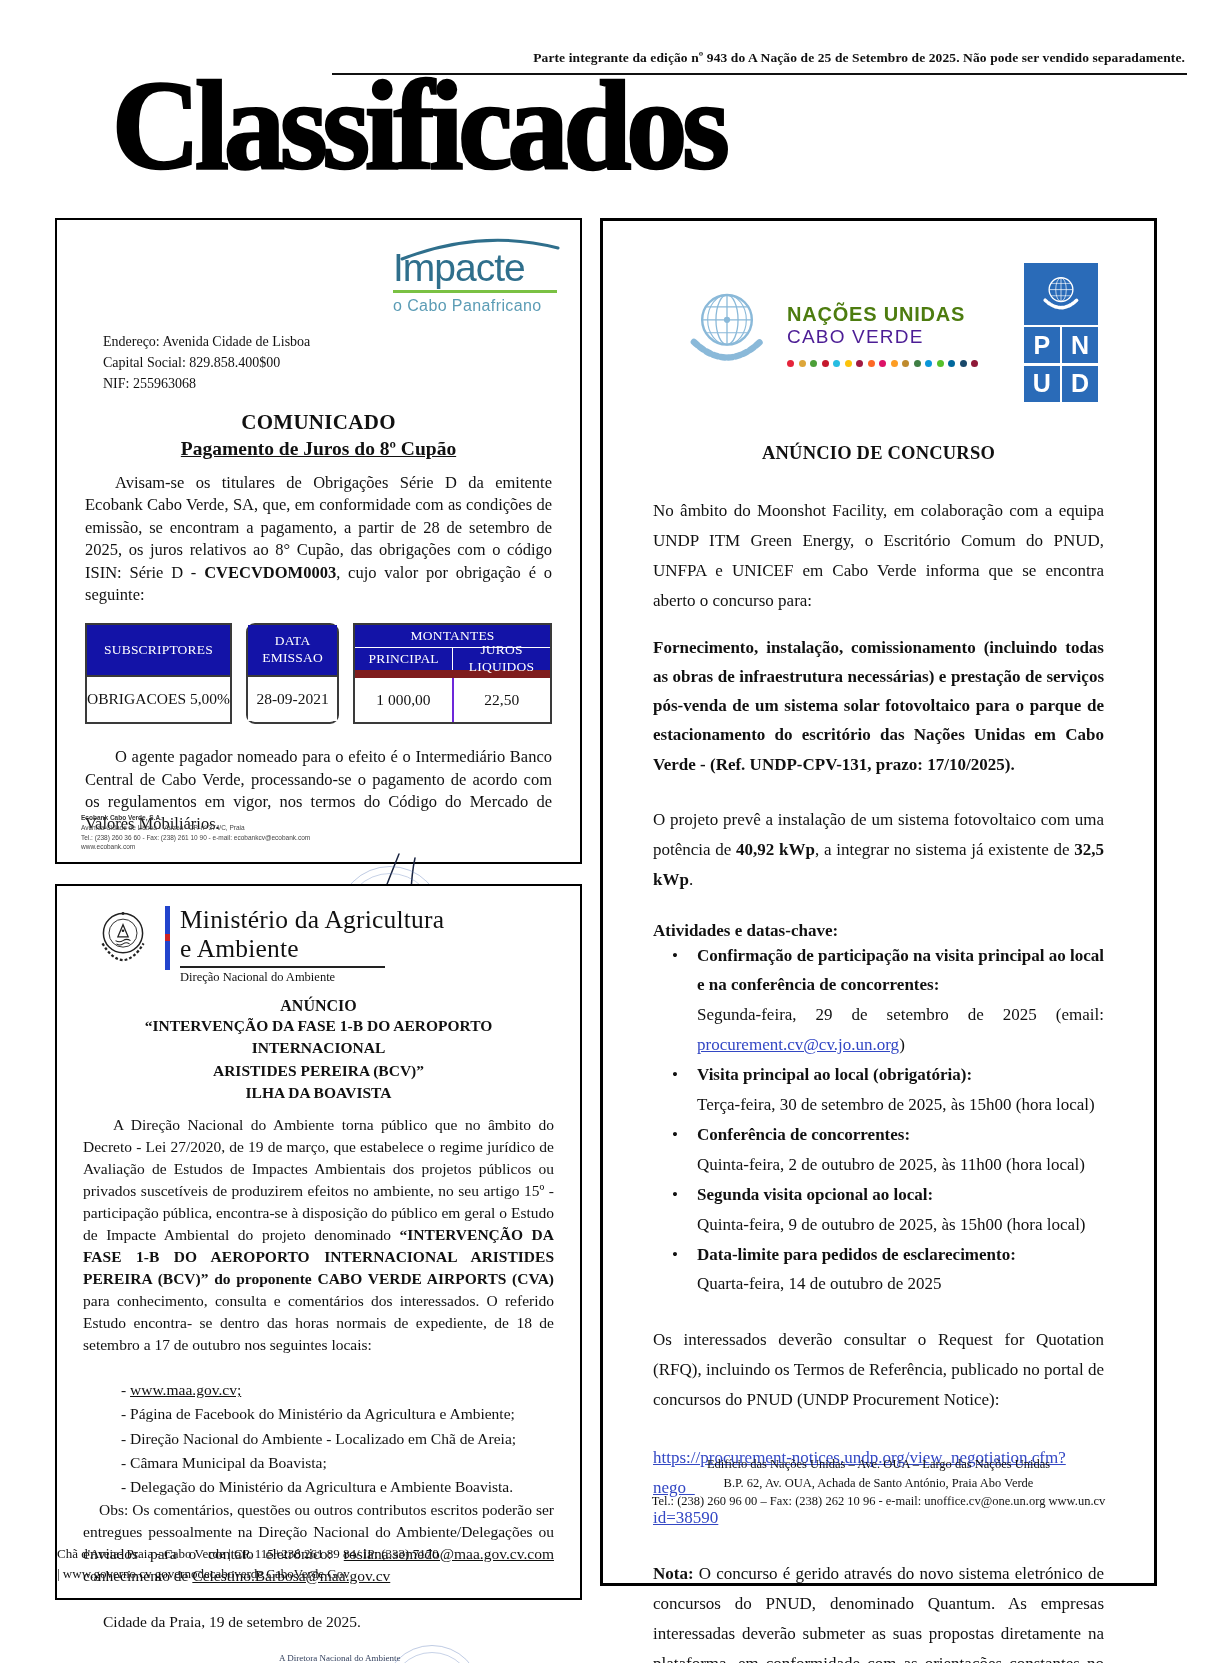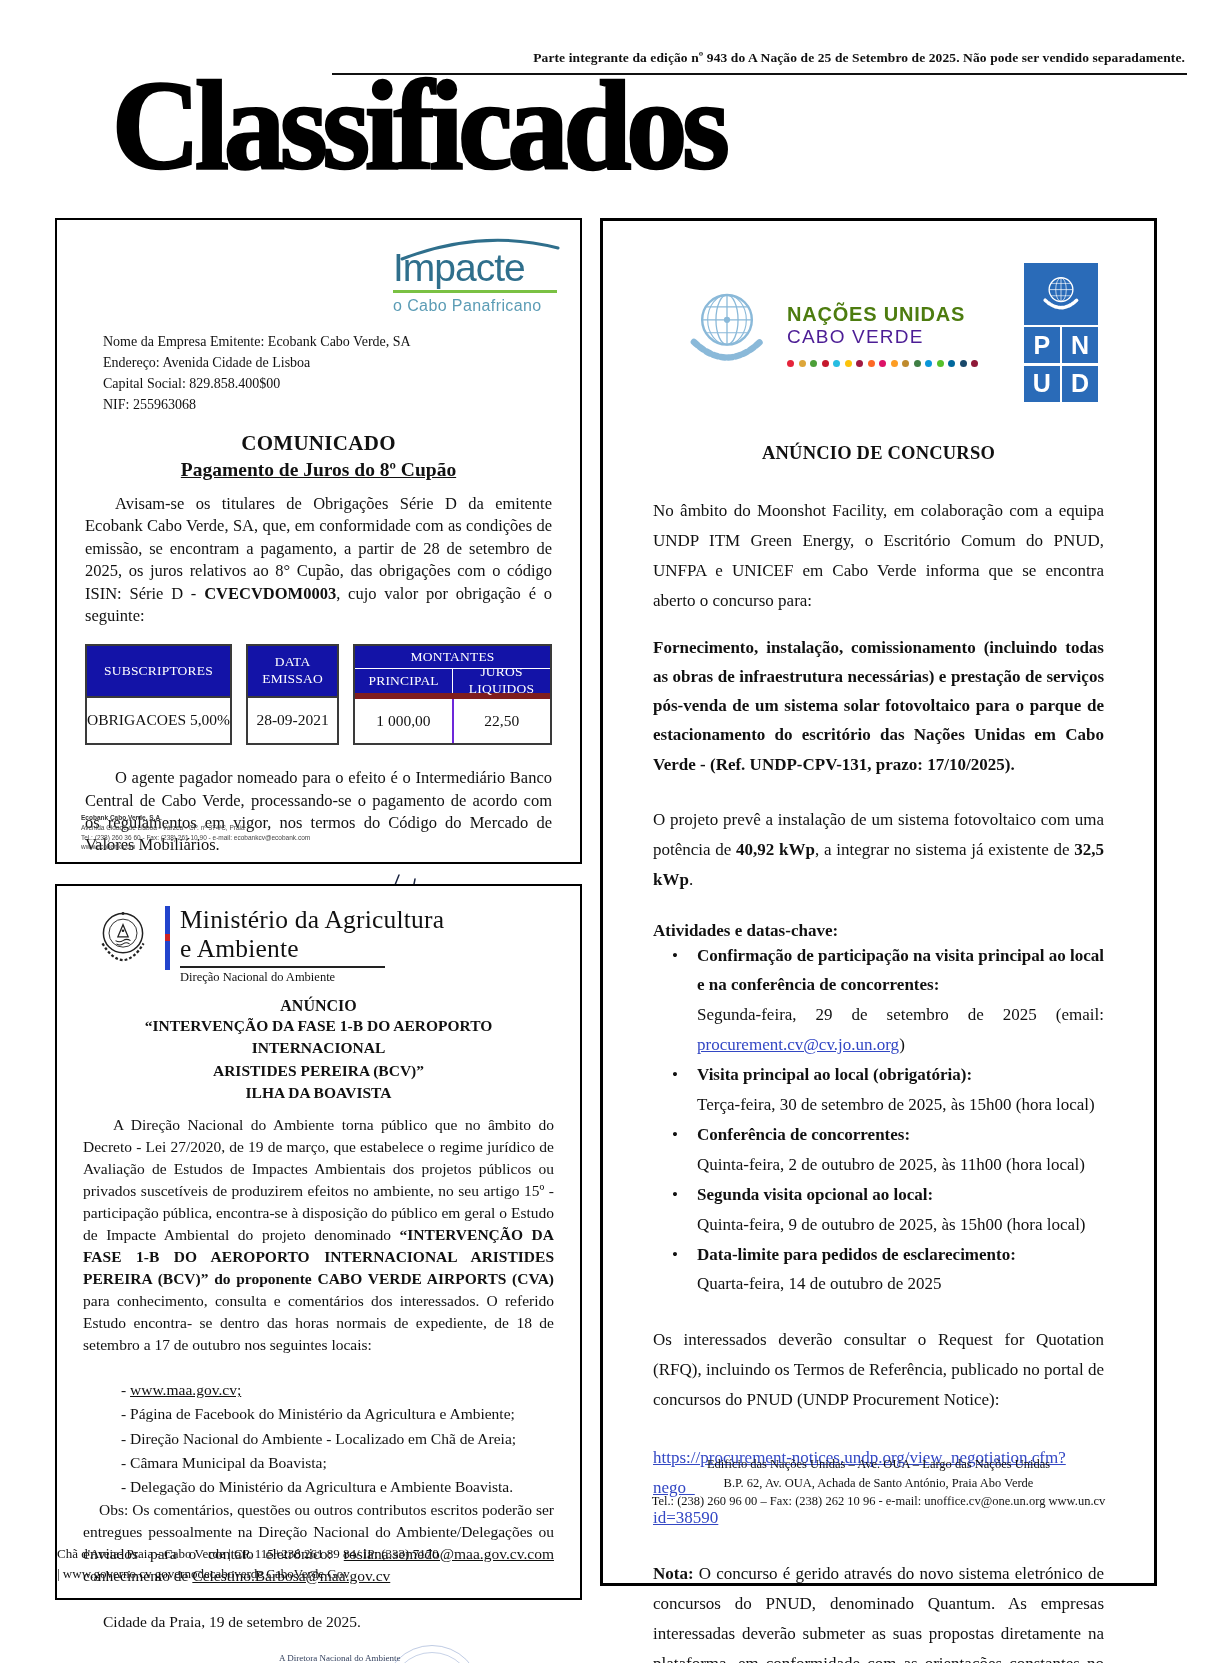--- a/index.html
+++ b/index.html
@@ -26,25 +26,25 @@
   .eco-title{text-align:center;font-size:21px;font-weight:bold;margin-top:16px;letter-spacing:.3px;}
   .eco-subtitle{text-align:center;font-size:19.5px;font-weight:bold;text-decoration:underline;margin-top:3px;}
   .para{font-size:16.5px;line-height:1.36;text-align:justify;}
   .para.indent{text-indent:30px;}
   .eco-p1{margin-top:12px;}
   .eco-tables{display:flex;gap:14px;margin-top:14px;}
   .mini-table{border:2px solid #3a3a3a;box-sizing:border-box;}
   .t-h{background:#1313a7;color:#fff;display:flex;flex-direction:column;align-items:center;justify-content:center;
        text-align:center;font-size:13.5px;line-height:1.25;letter-spacing:.2px;}
   .t-v{background:#fff;display:flex;align-items:center;justify-content:center;font-size:15.5px;}
-  .tw1{width:153px;} .tw2{width:97px;} .tw3{width:207px;}
+  .tw1{width:153px;} .tw2{width:97px;border-radius:9px;} .tw3{width:207px;}
   .h52{height:52px;border-bottom:2px solid #3a3a3a;box-sizing:border-box;}
   .v44{height:44px;}
   .mont-top{height:22px;border-bottom:1.5px solid #fff;}
-  .mont-sub{display:flex;height:30px;border-bottom:6px solid #7f1d1d;box-sizing:border-box;}
+  .mont-sub{display:flex;height:30px;border-bottom:8px solid #7f1d1d;box-sizing:border-box;}
   .mont-sub .t-h{flex:1;height:100%;}
   .mont-sub .t-h:first-child{border-right:1.5px solid #fff;}
   .mont-vals{display:flex;}
   .mont-vals .t-v{flex:1;}
   .mont-vals .t-v:first-child{border-right:2px solid #6d28d9;text-align:center;}
   .eco-p2{margin-top:22px;}
   .eco-sigrow{position:relative;height:150px;margin-top:10px;}
   .eco-date{position:absolute;left:20px;top:34px;font-size:17px;}
   .eco-sign{position:absolute;left:218px;top:-4px;width:170px;height:150px;}
   .sig-label{position:absolute;left:50px;top:86px;font-size:10.5px;color:#222;white-space:nowrap;}
@@ -117,21 +117,20 @@
     <div class="eco-logo">
       <svg class="eco-swoosh" width="170" height="26" viewBox="0 0 170 26">
         <path d="M8,23 Q88,-8 164,12" fill="none" stroke="#2f6f8c" stroke-width="3" stroke-linecap="round"></path>
       </svg>
       <div class="eco-word">Impacte</div>
       <div class="eco-greenline"></div>
       <div class="eco-tag">o Cabo Panafricano</div>
     </div>
 
     <div class="eco-info">
-      <div>Nome da Empresa Emitente: Ecobank Cabo Verde, SA</div>
       <div>Endereço: Avenida Cidade de Lisboa</div>
       <div>Capital Social: 829.858.400$00</div>
       <div>NIF: 255963068</div>
     </div>
 
     <div class="eco-title">COMUNICADO</div>
     <div class="eco-subtitle">Pagamento de Juros do 8º Cupão</div>
 
     <p class="para indent eco-p1"><span>Avisam-se os titulares de Obrigações Série D da emitente Ecobank Cabo Verde, SA, que, em conformidade com as condições de emissão, se encontram a pagamento, a partir de 28 de setembro de 2025, os juros relativos ao 8° Cupão, das obrigações com o código ISIN: Série D - </span><b>CVECVDOM0003</b><span>, cujo valor por obrigação é o seguinte:</span></p>
 

